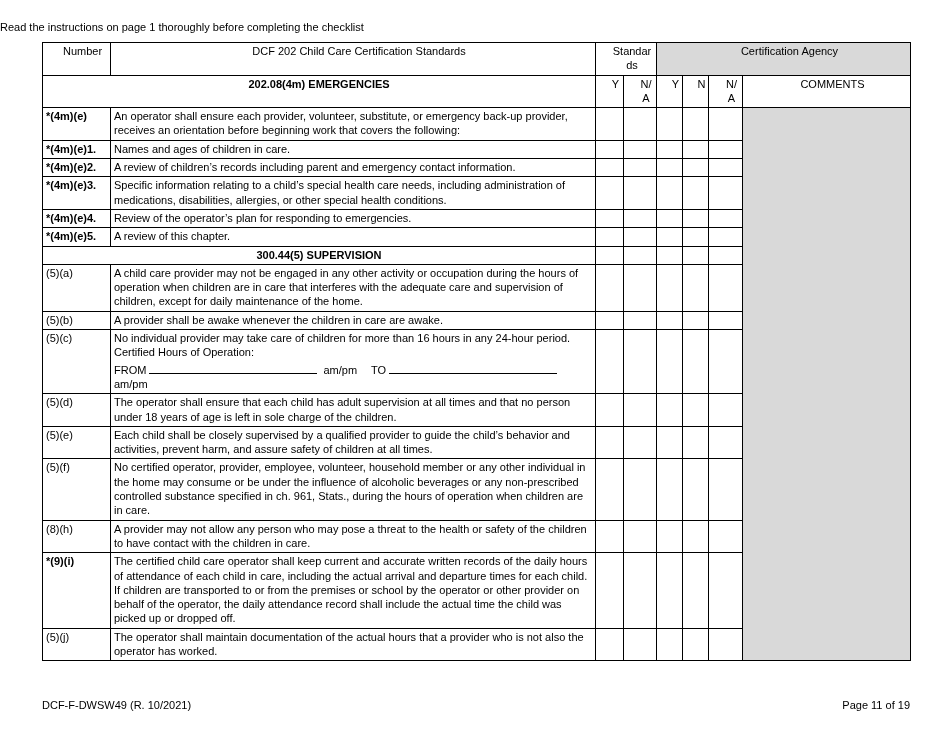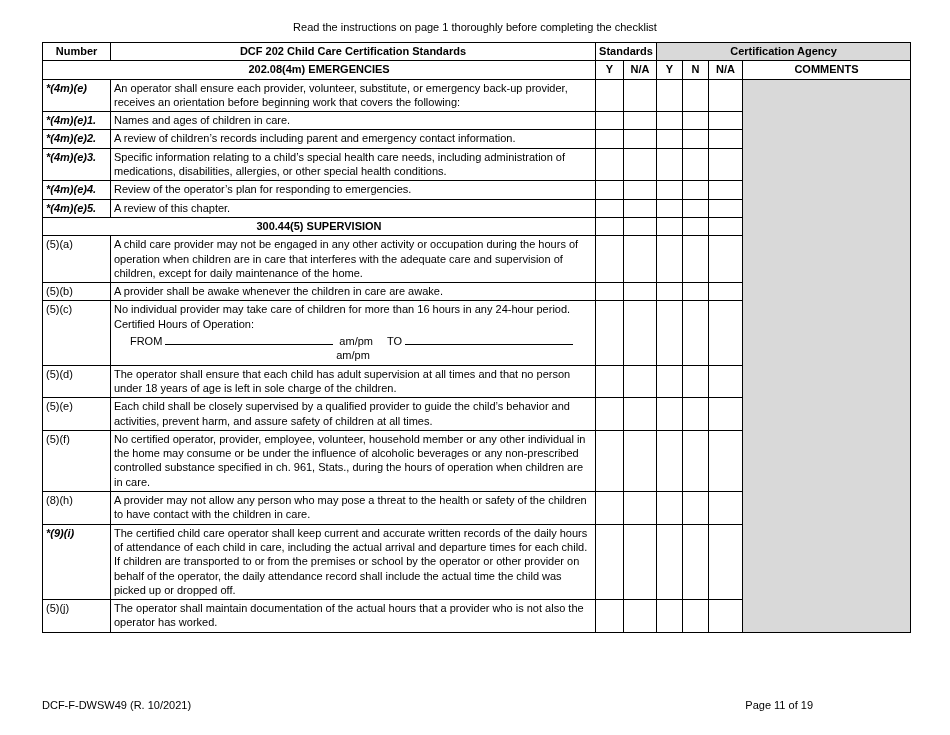--- a/index.html
+++ b/index.html
@@ -7,63 +7,63 @@
   html, body { width:950px; height:735px; }
   body {
     background:#fff;
     color:#000;
     font-family:"Liberation Sans", sans-serif;
     font-size:11px;
     position:relative;
     overflow:hidden;
   }
   .banner {
-    text-align:center;
+    text-align:left;
     padding:21px 0 9px 0;
     font-size:11px;
   }
   table.checklist {
     border-collapse:collapse;
     table-layout:fixed;
     margin-left:42px;
     width:868px;
   }
   th, td {
     border:1px solid #000;
     vertical-align:top;
     font-size:11px;
     line-height:1.3;
     padding:1px 3px 2px 3px;
     text-align:left;
     word-wrap:break-word;
   }
   thead th {
     text-align:center;
-    font-weight:bold;
-    padding:1px 2px 2px 2px;
+    font-weight:normal;
+    padding:1px 2px 2px 14px;
   }
   .gray { background:var(--shaded); }
   .section-cell { font-weight:bold;text-align:center; }
   .num-cell { padding-left:3px; }
-  .starred { font-weight:bold; font-style:italic; }
+  .starred { font-weight:bold; }
   .check-cell { background:#fff; }
   .comments-cell { background:var(--shaded); }
-  .hours-line { margin-top:3px;text-align:center; }
+  .hours-line { margin-top:3px; }
   .blank {
     display:inline-block;
     width:168px;
     height:11px;
     border-bottom:1px solid #000;
     margin:0 3px;
     vertical-align:baseline;
   }
   .footer {
     position:absolute;
     left:42px;
-    width:771px;
+    width:868px;
     bottom:24px;
     display:flex;
     justify-content:space-between;
     font-size:11px;
   }
 </style>
 </head>
 <body>
 
 <div class="banner">Read the instructions on page 1 thoroughly before completing the checklist</div>

